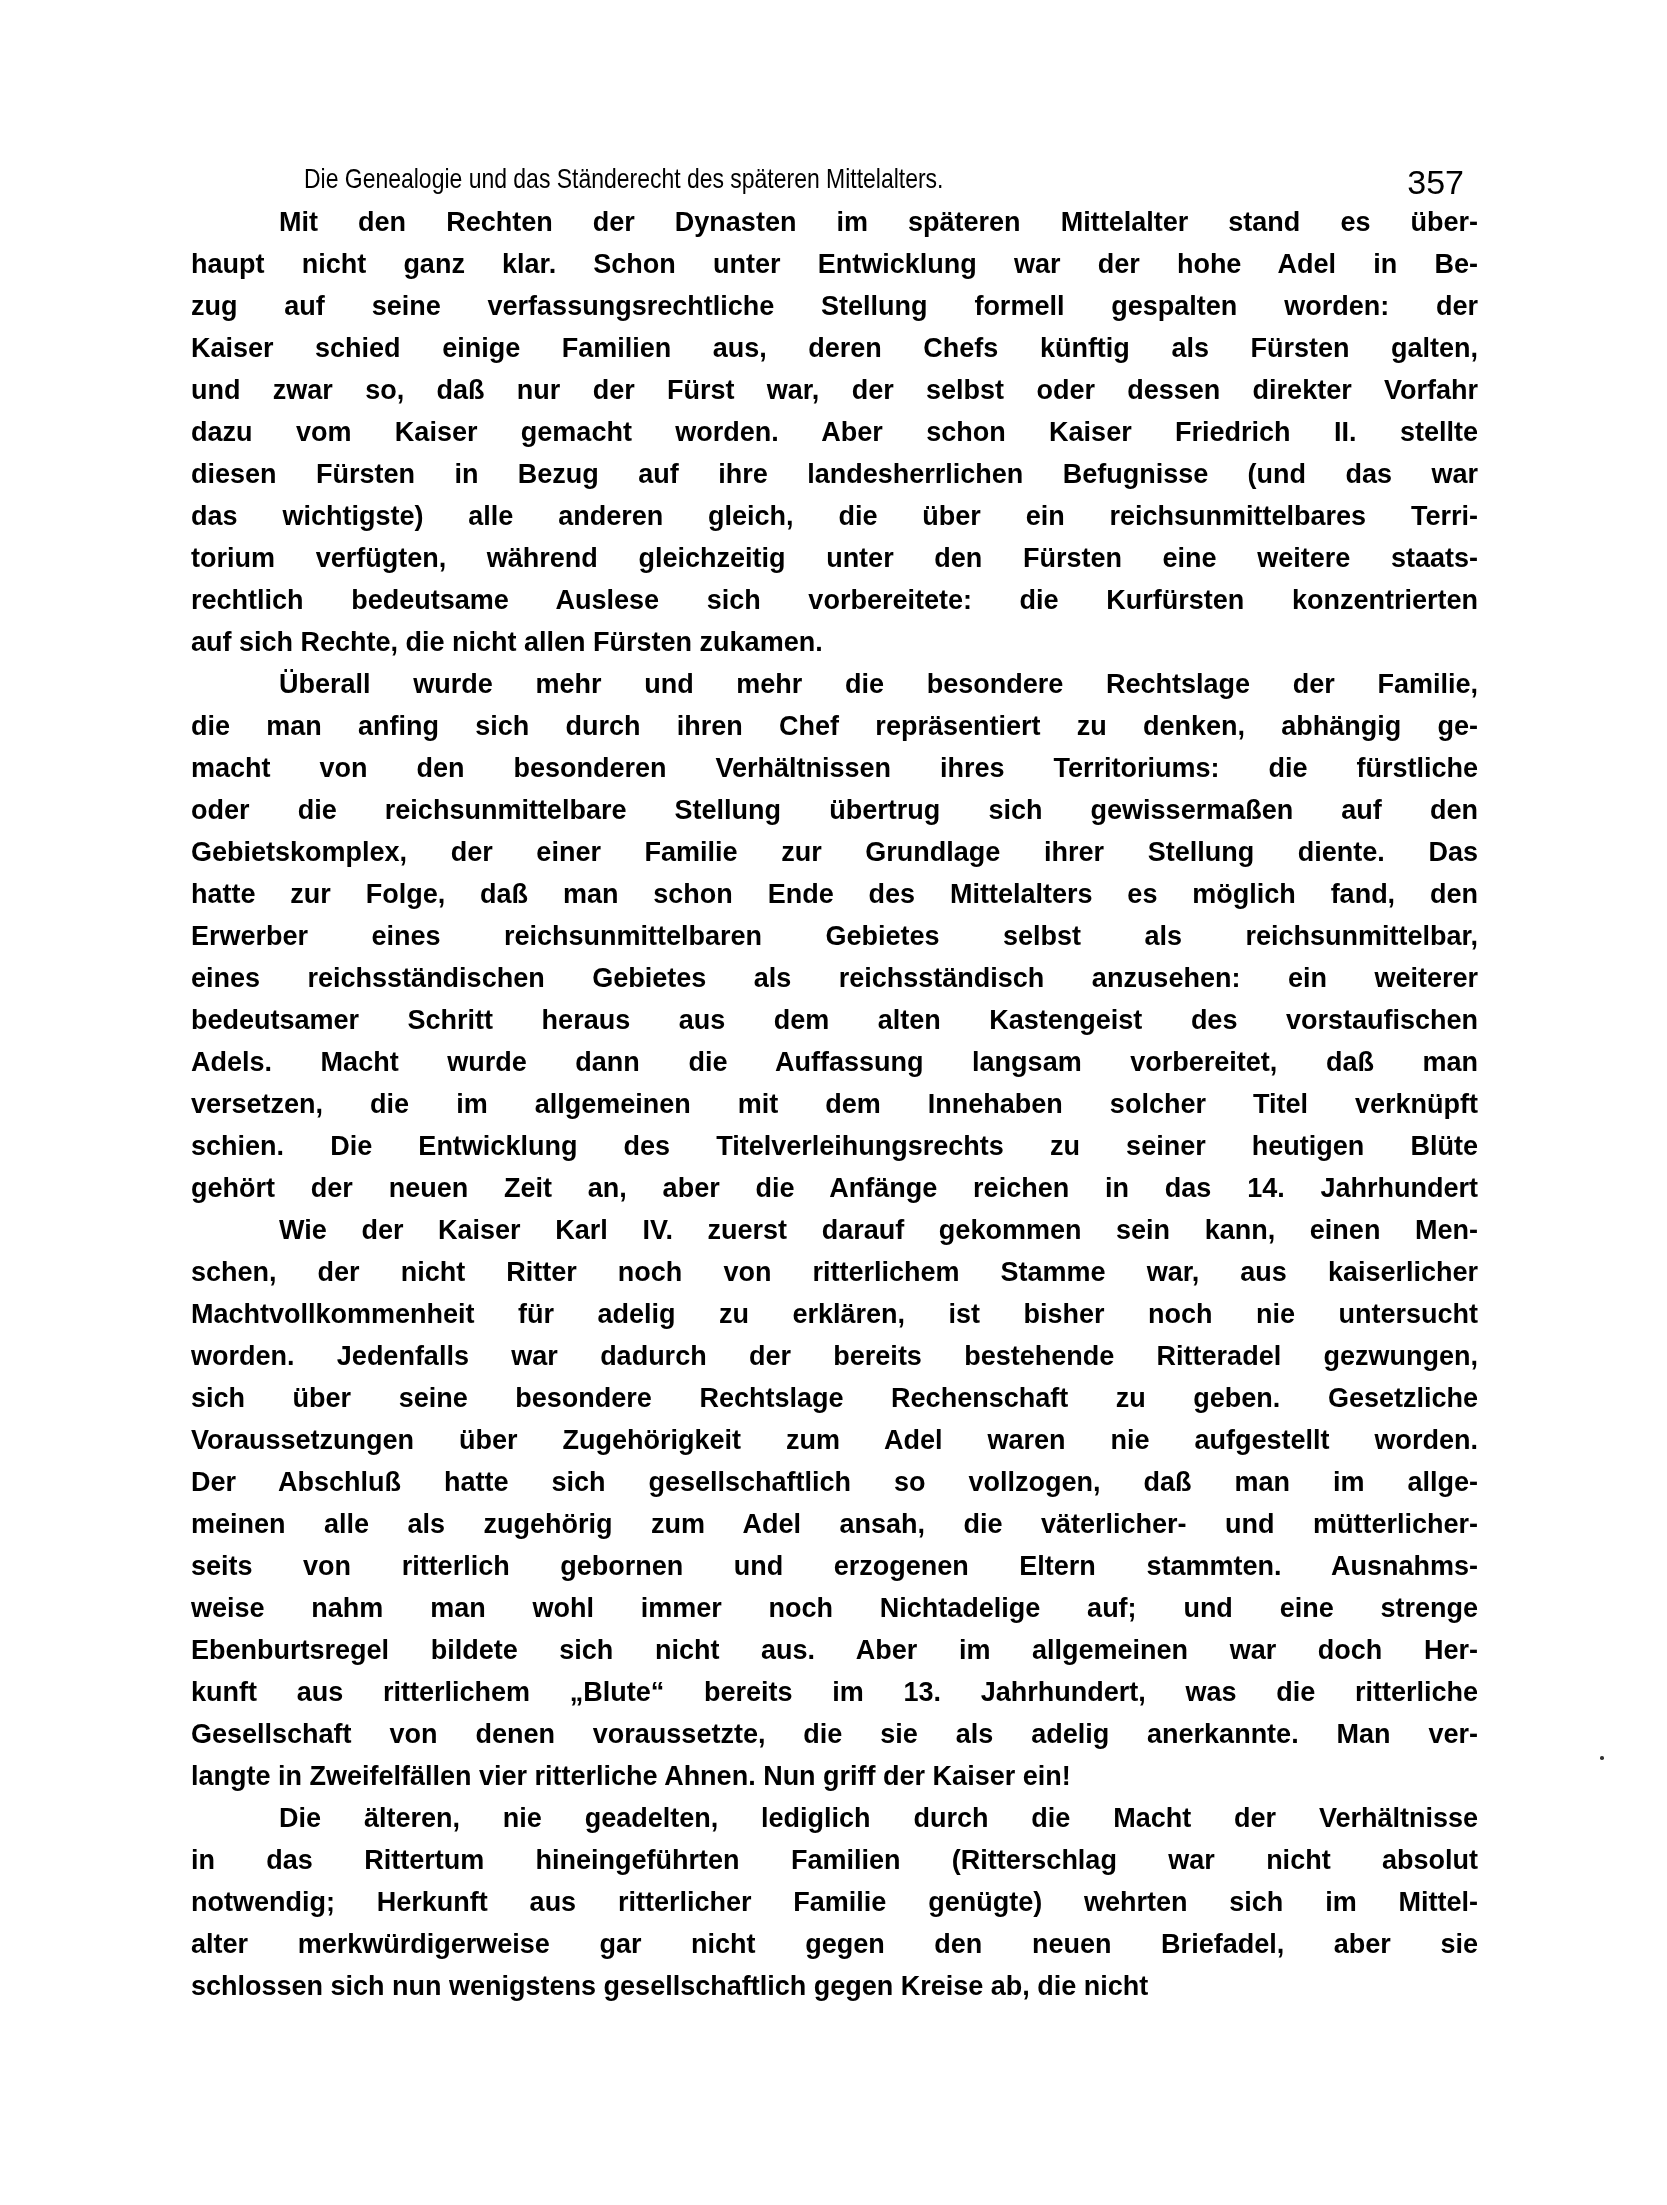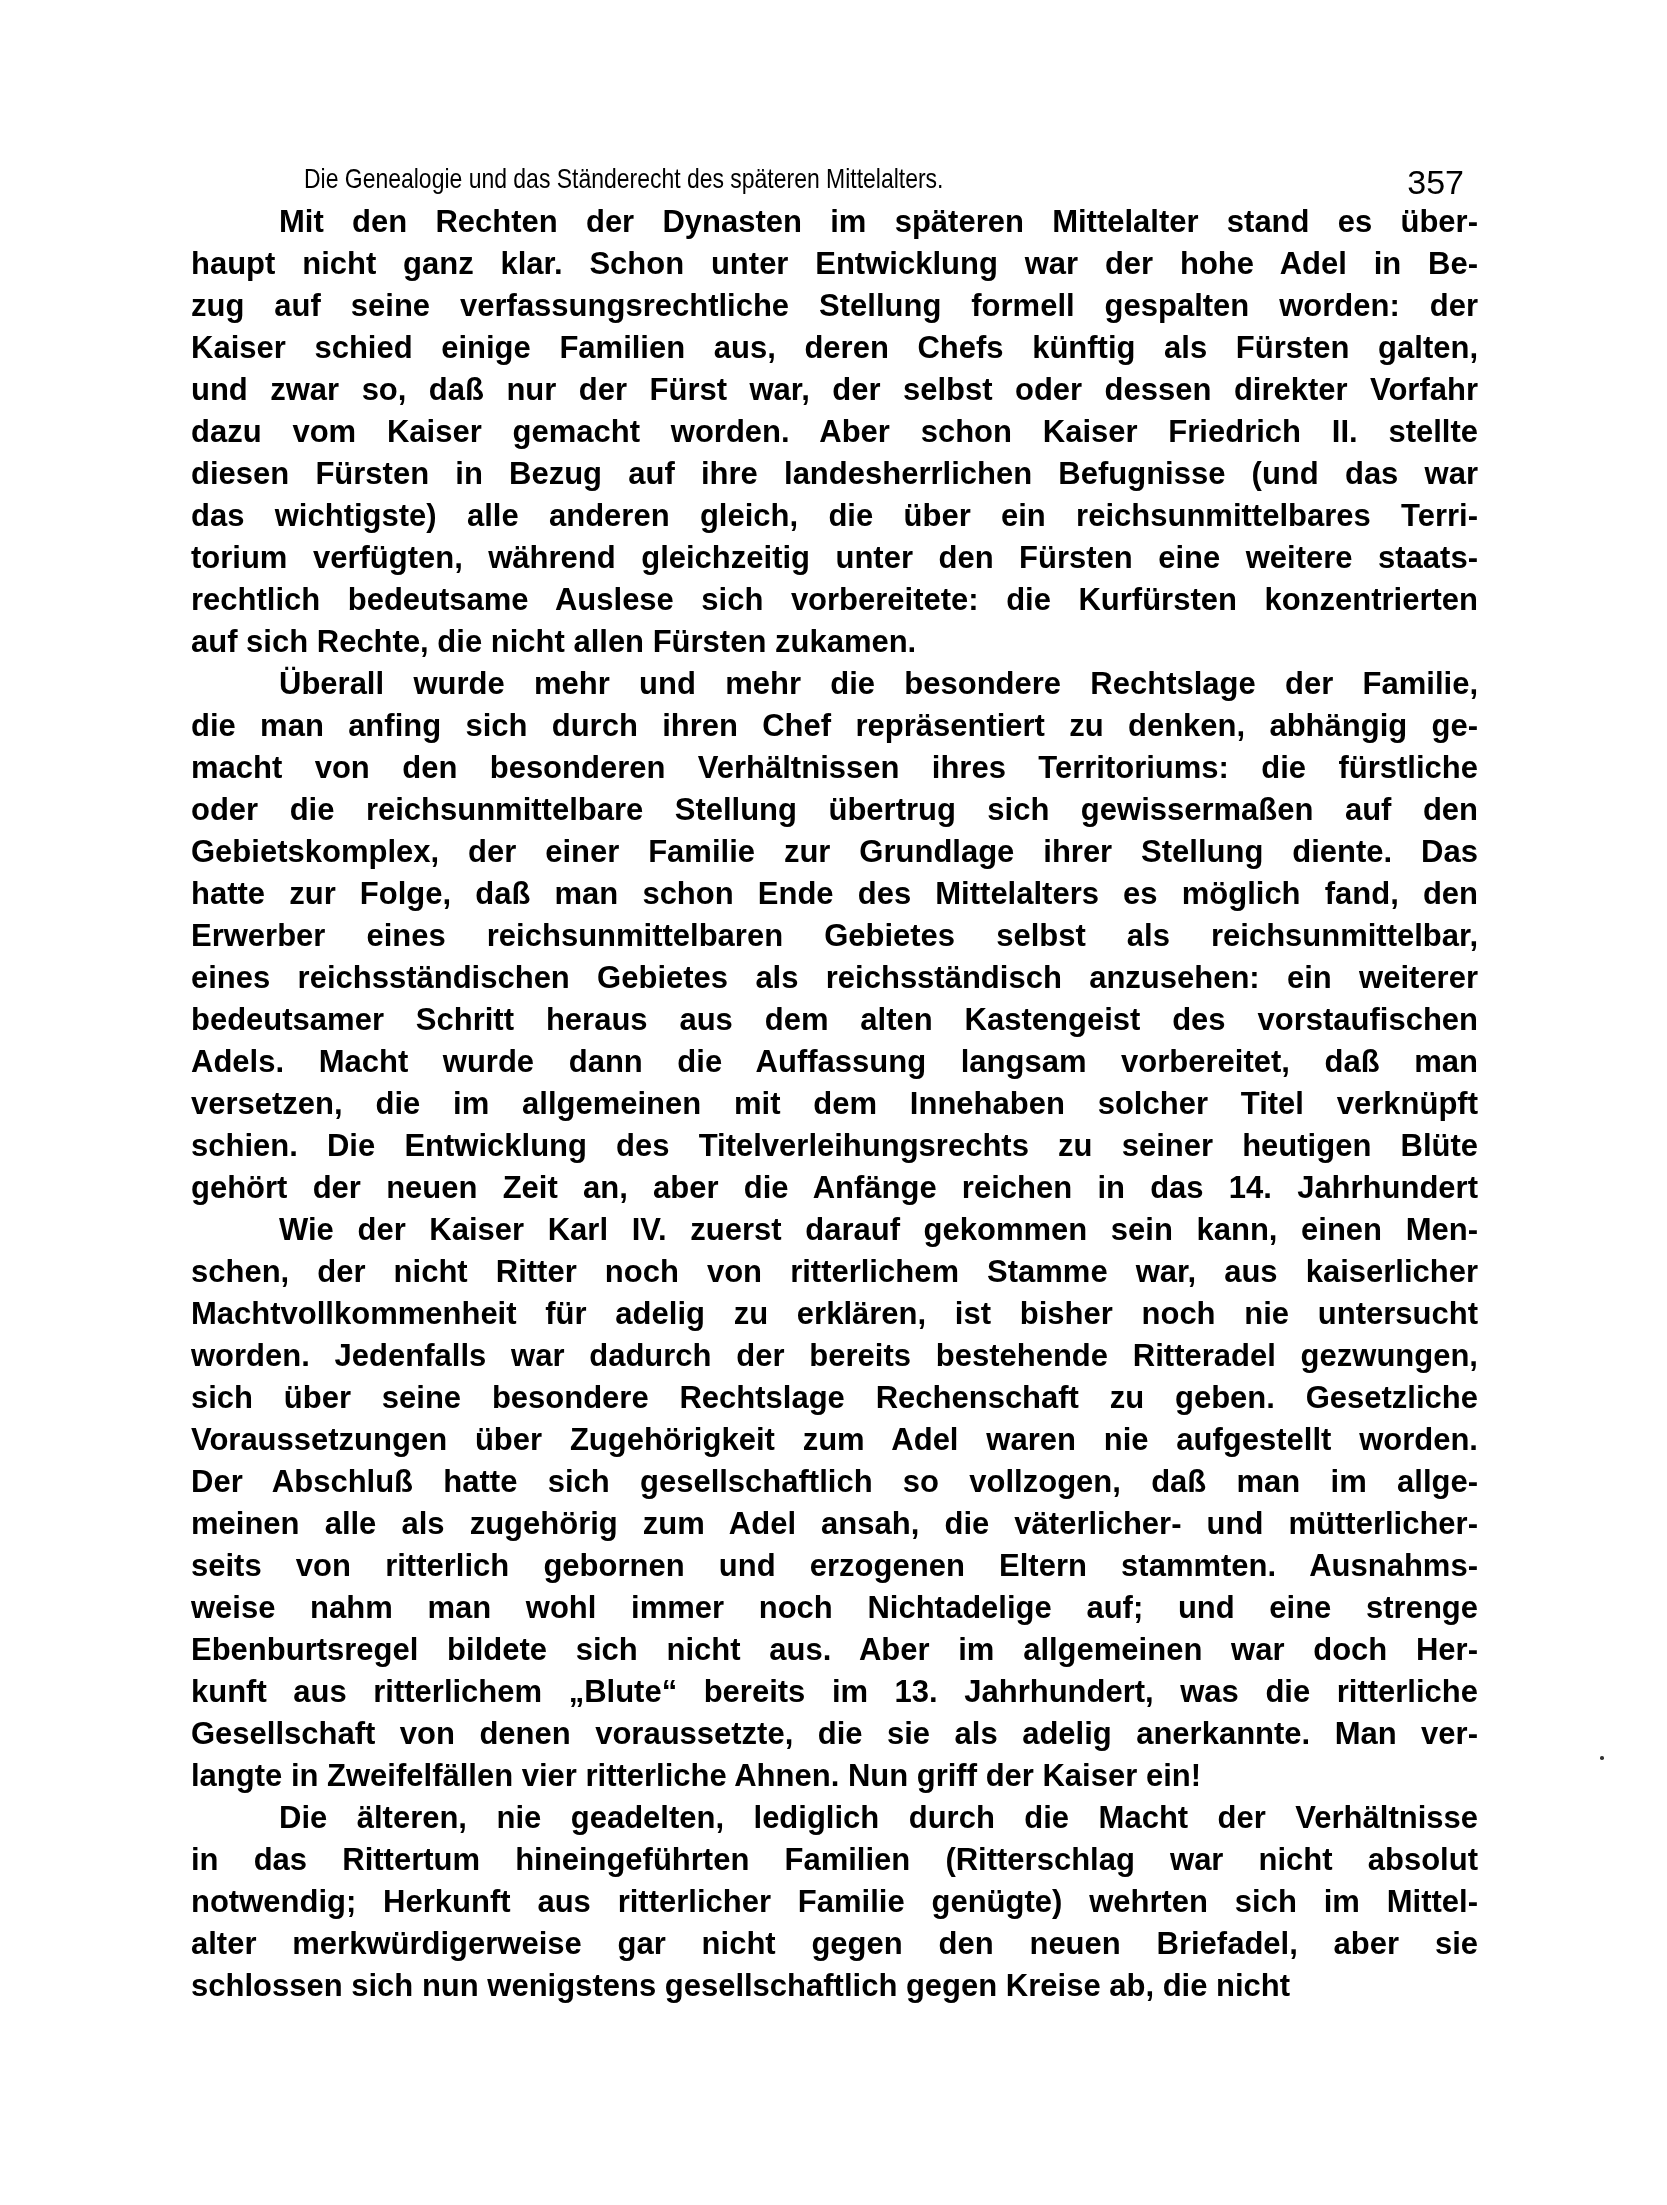--- a/index.html
+++ b/index.html
@@ -2,21 +2,21 @@
 <html style="font-size:7px"><head>
 <meta charset="utf-8">
 <style>
   html, body { margin: 0; padding: 0; background: #ffffff; }
   body { width: 1667px; height: 2465px; position: relative; overflow: hidden; }
   .page { position: absolute; left: 0; top: 0; width: 1667px; height: 2465px; background: #ffffff; color: #000000; }
   .header { position: absolute; top: 163px; left: 304px; width: 1160px; height: 40px; font-family: "Liberation Sans", sans-serif; font-weight: normal; font-size: 28px; }
   .header .title { position: absolute; left: 0; top: 0; letter-spacing: 0px; transform: scaleX(0.82); transform-origin: left top; white-space: nowrap; }
   .header .pageno { position: absolute; right: 0; top: 0; font-size: 34px; }
   .body { position: absolute; top: 201px; left: 191px; width: 1287px; }
-  .line { position: relative; height: 42px; font-family: "Liberation Sans", sans-serif; font-weight: bold; font-size: 31px; line-height: 42px; white-space: nowrap; text-align: justify; text-align-last: justify; }
+  .line { position: relative; height: 42px; font-family: "Liberation Sans", sans-serif; font-weight: bold; font-size: 27px; line-height: 42px; white-space: nowrap; text-align: justify; text-align-last: justify; }
   .line.last { text-align-last: left; }
   .line.indent { padding-left: 88px; }
   .dot { position: absolute; width: 3.5px; height: 3.5px; background: #333; border-radius: 50%; }
 </style>
 </head>
 <body>
 
 <div class="page">
   <div class="header">
     <span class="title">Die Genealogie und das Ständerecht des späteren Mittelalters.</span>

